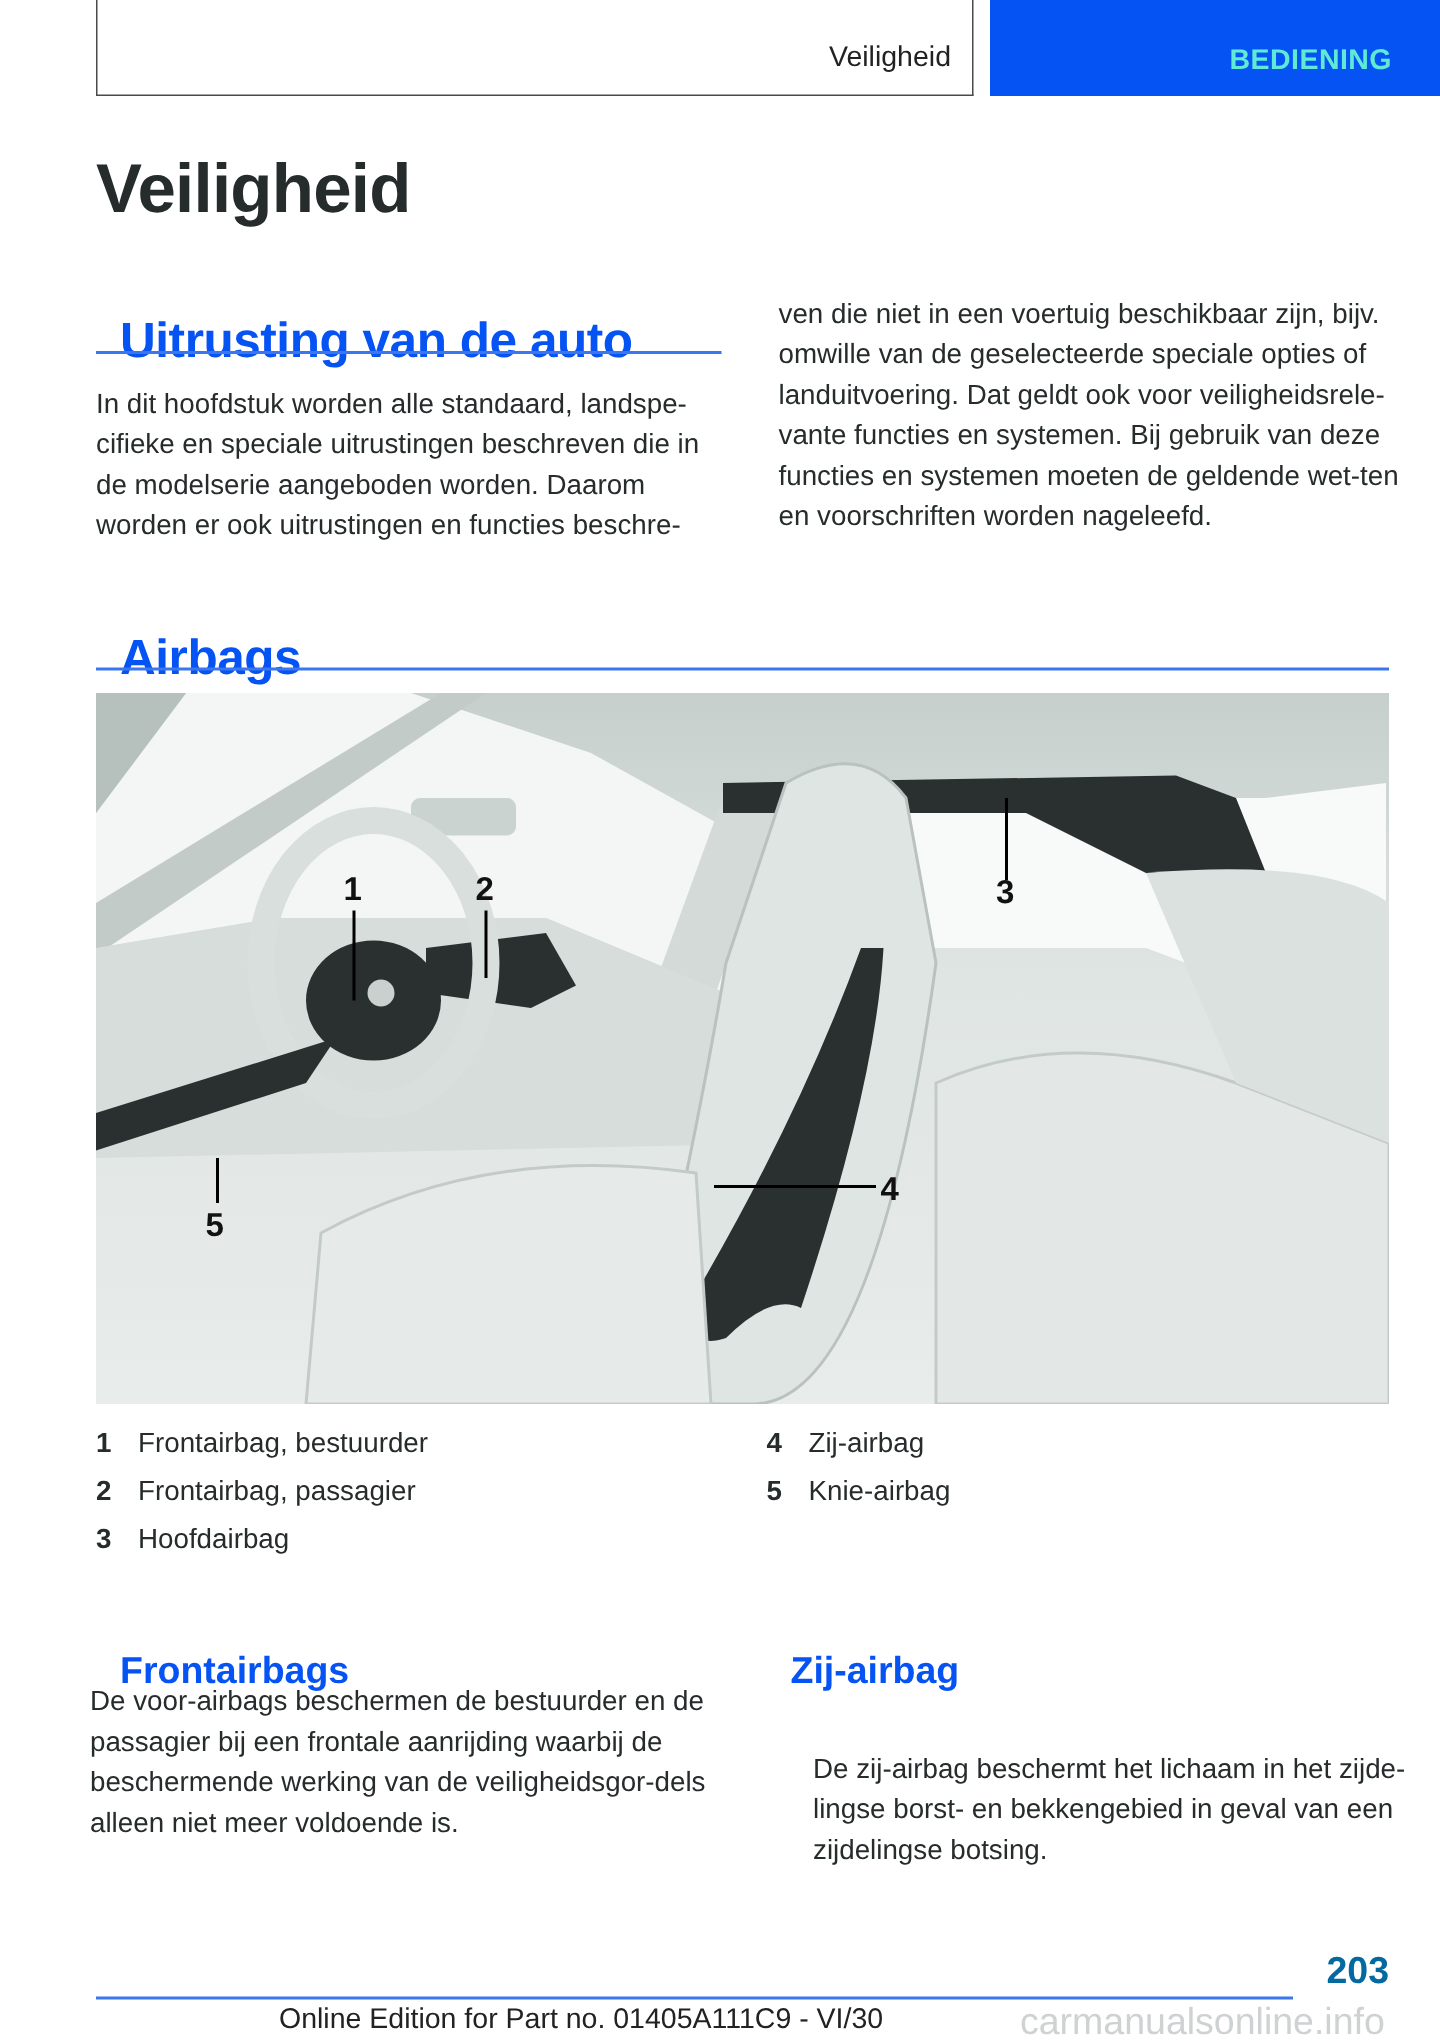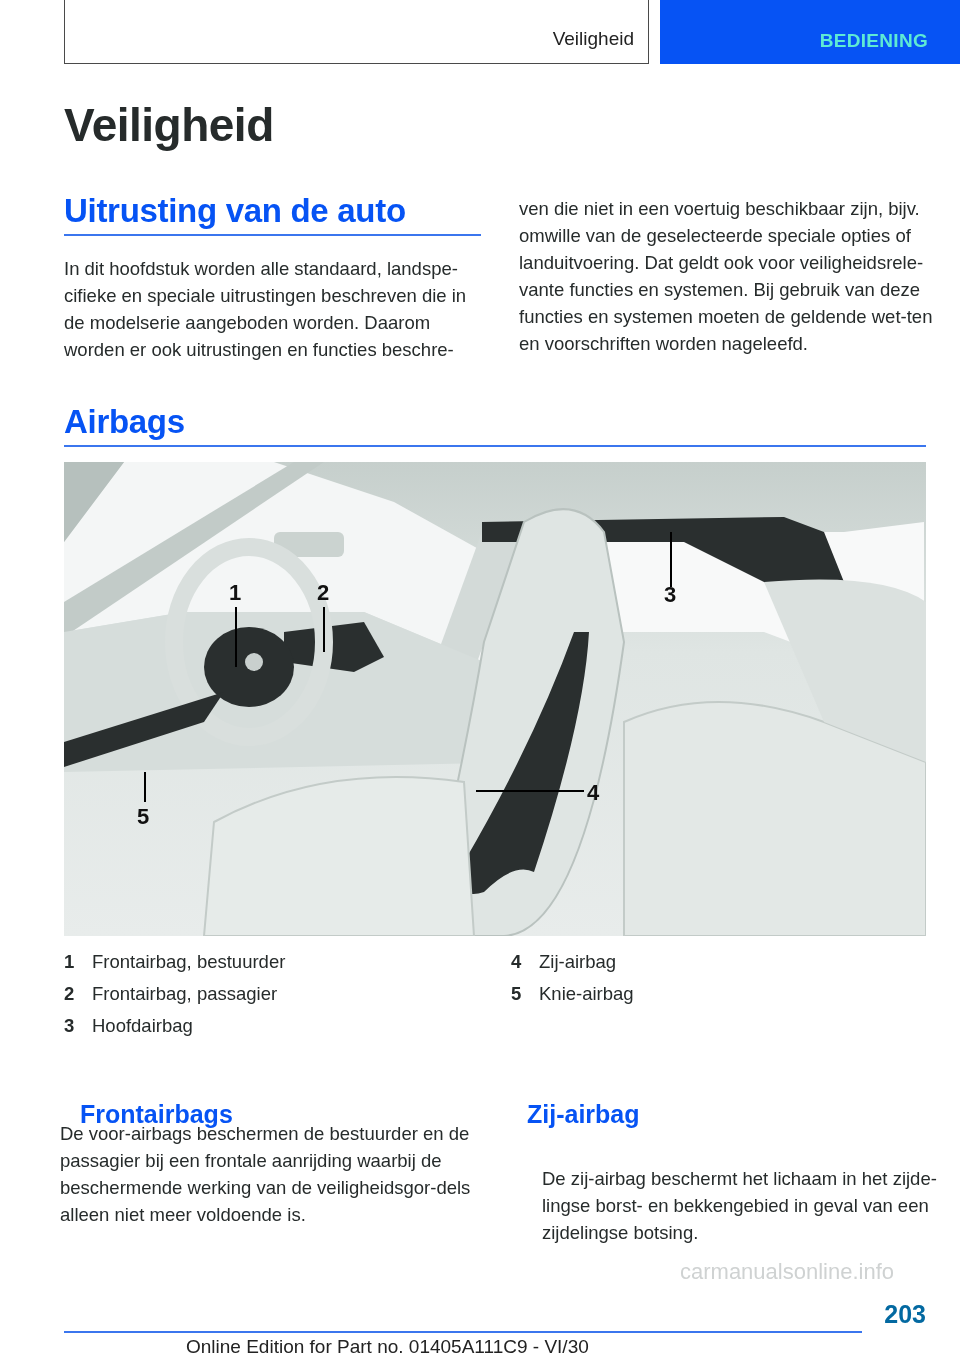--- a/index.html
+++ b/index.html
@@ -21,21 +21,21 @@
     }
     .hdr-tab span {
       position: absolute; right: 32px; top: 30px; color: #5eead4; font-weight: bold; font-size: 19px;
       letter-spacing: 0.3px;
     }
     .page-title {
       position: absolute; left: 64px; top: 98px; margin: 0;
       font-size: 46px; font-weight: bold; color: #262b2b; letter-spacing: -0.5px;
     }
     .h2 {
-      position: absolute; margin: 0; font-weight: bold; color: #0653f4;
+      position: absolute; margin: 16px; font-weight: bold; color: #0653f4;
       font-size: 33px; letter-spacing: -0.3px;
     }
     .rule { position: absolute; height: 2px; background: #3b76ee; }
     .body-text {
       position: absolute; margin: 0; font-size: 18.5px; line-height: 27px; color: #262b2b;
     }
     .figure {
       position: absolute; left: 64px; top: 462px; width: 862px; height: 474px;
       background: linear-gradient(180deg, #c6cfcc 0%, #dfe5e3 40%, #e8eceb 100%);
       overflow: hidden;
@@ -48,21 +48,21 @@
       position: absolute; margin: 16px; font-weight: bold; color: #0653f4; font-size: 25px;
     }
     .footer-rule { position: absolute; left: 64px; top: 1331px; width: 798px; height: 2px; background: #3b76ee; }
     .page-num {
       position: absolute; right: 34px; top: 1300px; font-size: 25px; font-weight: bold; color: #0369a1;
     }
     .footer-text {
       position: absolute; left: 186px; top: 1336px; font-size: 19px; color: #222;
     }
     .watermark {
-      position: absolute; left: 361px; top: 1259px; font-size: 22px; color: #cfd2d2;
+      position: absolute; left: 361px; top: 1334px; font-size: 25px; color: #cfd2d2;
     }
   </style>
 </head>
 <body>
 
 <div class="hdr-box">
   <span class="hdr-section">Veiligheid</span>
 </div>
 <div class="hdr-tab">
   <span>BEDIENING</span>

